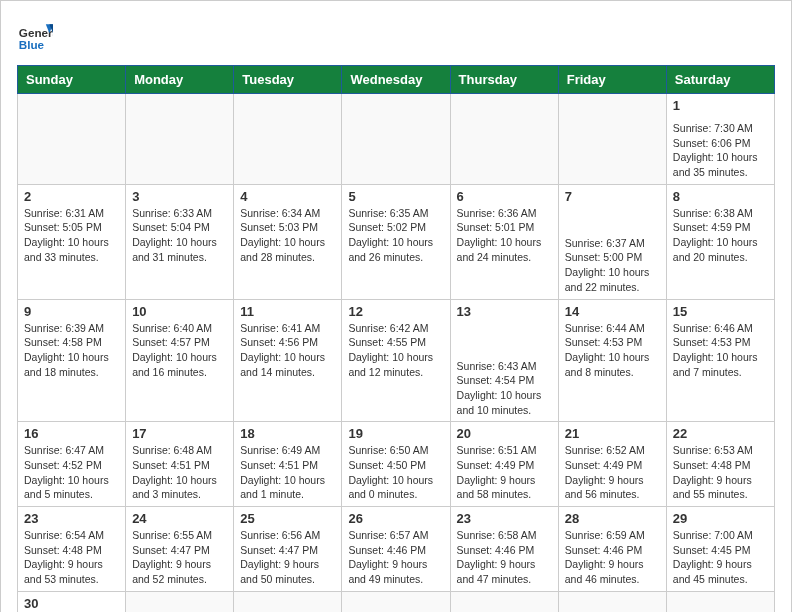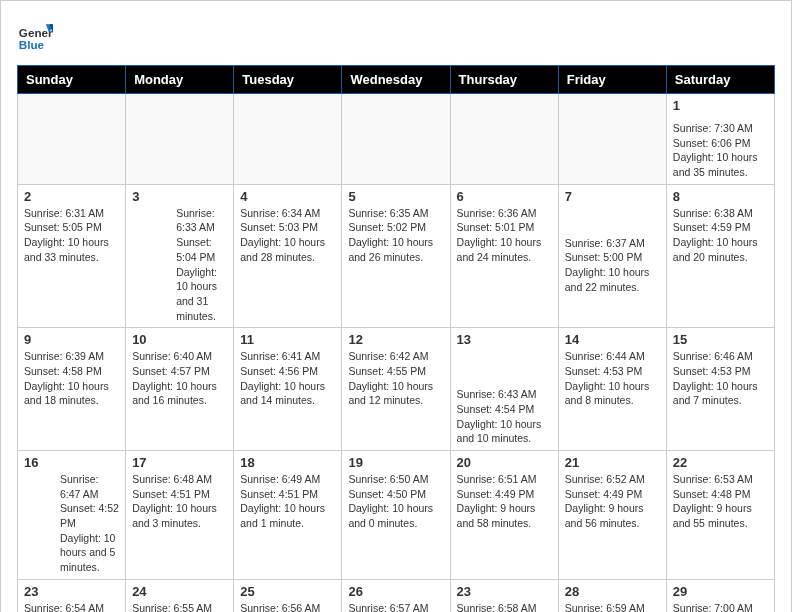--- a/index.html
+++ b/index.html
@@ -42,21 +42,21 @@
     }
     .location {
       font-size: 14px;
       color: #555;
     }
     .calendar-table {
       width: 100%;
       border-collapse: collapse;
     }
     .calendar-table th {
-      background-color: #000000;
+      background-color: #15803d;
       color: white;
       text-align: left;
       padding: 6px 8px;
       font-size: 13px;
       border: 1px solid #1e5a9a;
     }
     .calendar-table td {
       vertical-align: top;
       border: 1px solid #ccc;
       padding: 4px 6px;
@@ -131,21 +131,21 @@
         </tr>
         <tr>
           <td>
             <div class="day-number">2</div>
             <div class="day-info" style="white-space: pre-line;">Sunrise: 6:31 AM
 Sunset: 5:05 PM
 Daylight: 10 hours and 33 minutes.</div>
           </td>
           <td>
             <div class="day-number">3</div>
-            <div class="day-info" style="white-space: pre-line; margin-left: 44px;">Sunrise: 6:33 AM
+            <div class="day-info" style="white-space: pre-line;">Sunrise: 6:33 AM
 Sunset: 5:04 PM
 Daylight: 10 hours and 31 minutes.</div>
           </td>
           <td>
             <div class="day-number">4</div>
             <div class="day-info" style="white-space: pre-line;">Sunrise: 6:34 AM
 Sunset: 5:03 PM
 Daylight: 10 hours and 28 minutes.</div>
           </td>
           <td>
@@ -213,21 +213,21 @@
           <td>
             <div class="day-number">15</div>
             <div class="day-info" style="white-space: pre-line;">Sunrise: 6:46 AM
 Sunset: 4:53 PM
 Daylight: 10 hours and 7 minutes.</div>
           </td>
         </tr>
         <tr>
           <td>
             <div class="day-number">16</div>
-            <div class="day-info" style="white-space: pre-line; margin-left: 36px;">Sunrise: 6:47 AM
+            <div class="day-info" style="white-space: pre-line;">Sunrise: 6:47 AM
 Sunset: 4:52 PM
 Daylight: 10 hours and 5 minutes.</div>
           </td>
           <td>
             <div class="day-number">17</div>
             <div class="day-info" style="white-space: pre-line;">Sunrise: 6:48 AM
 Sunset: 4:51 PM
 Daylight: 10 hours and 3 minutes.</div>
           </td>
           <td>

